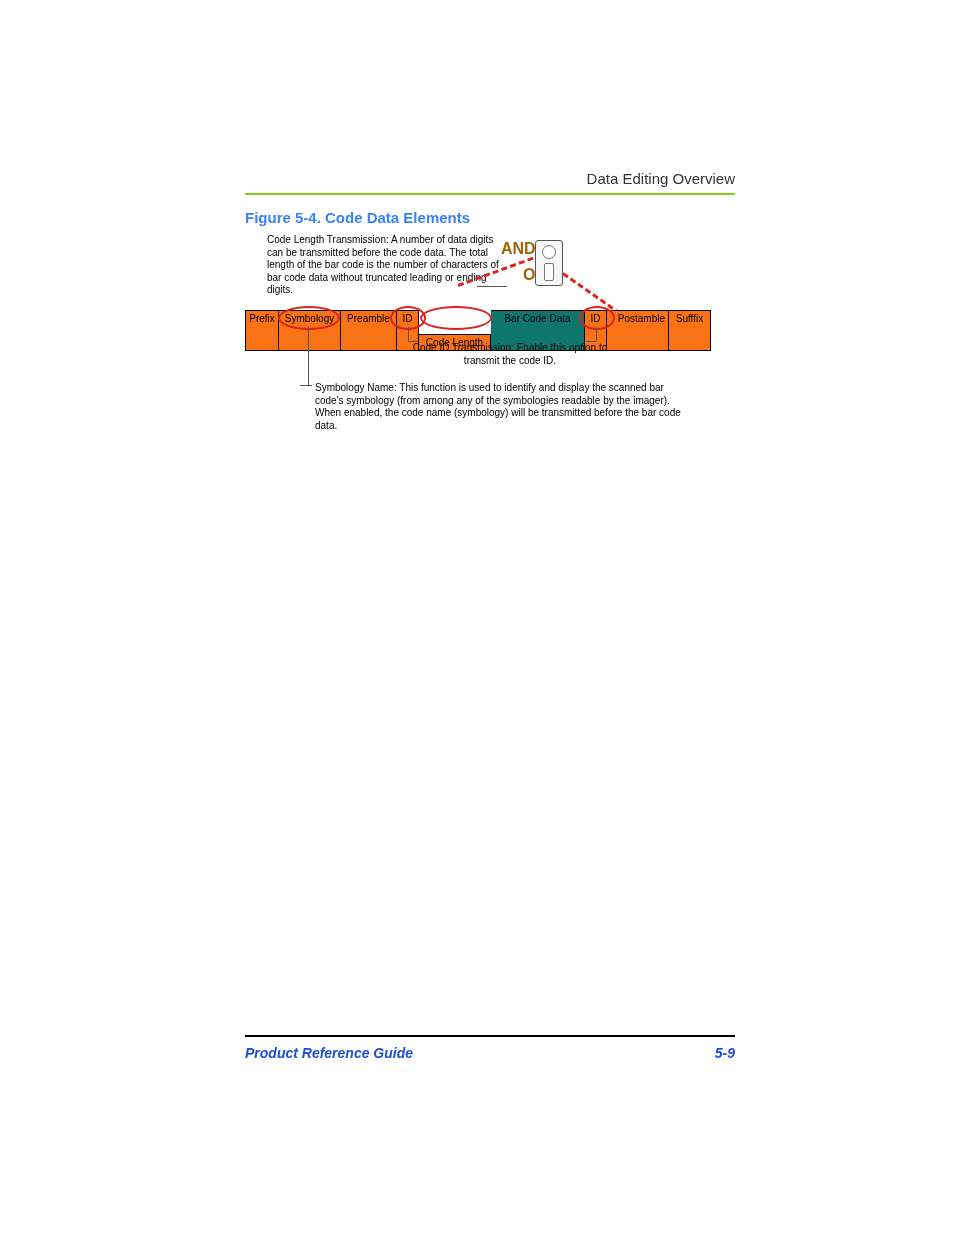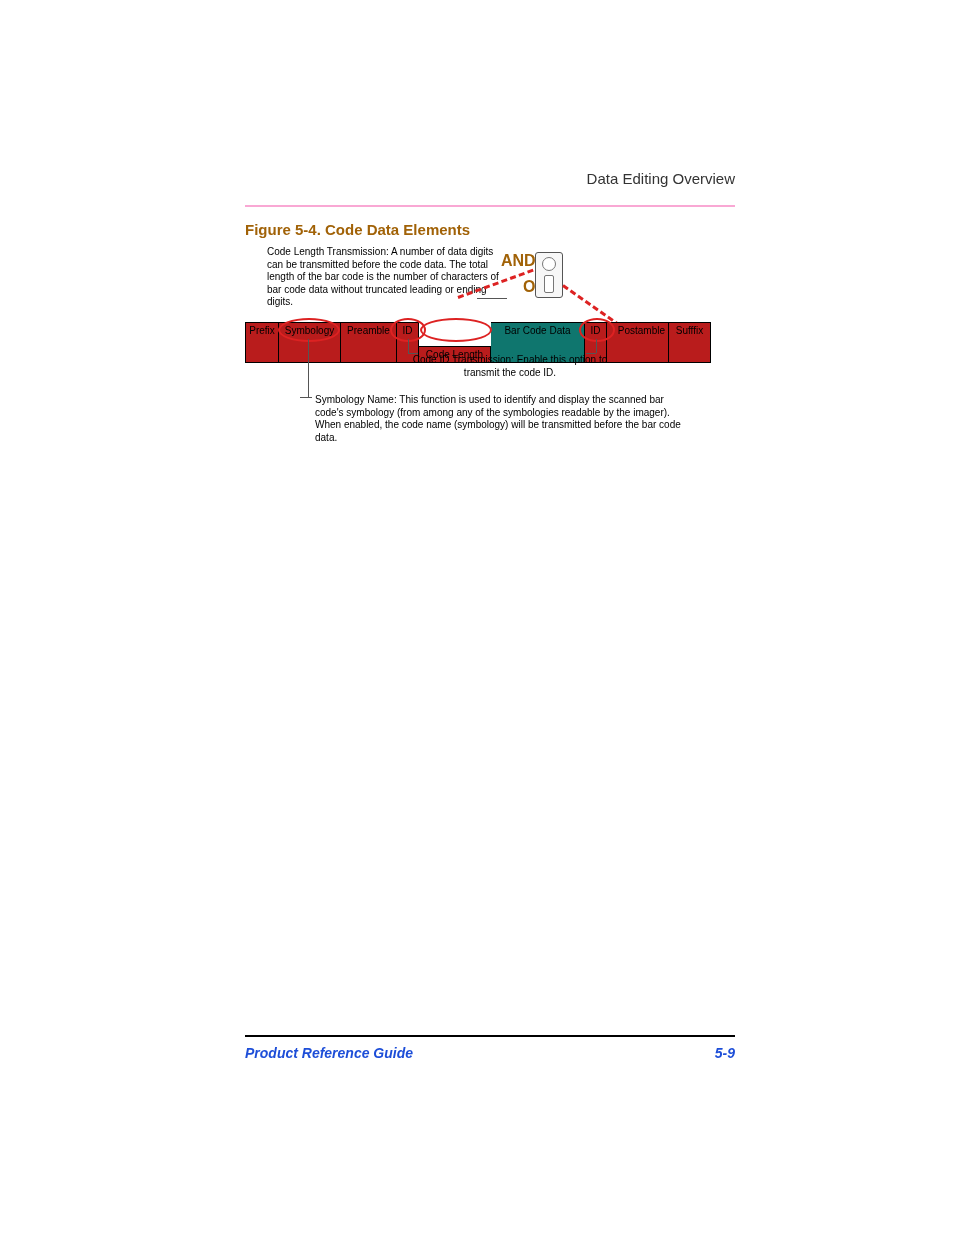--- a/index.html
+++ b/index.html
@@ -15,28 +15,28 @@
     position: absolute;
     left: 245px;
     top: 170px;
     width: 490px;
   }
   .running-head {
     text-align: right;
     font-size: 15px;
     font-family: Verdana, sans-serif;
     color: #333;
-    padding-bottom: 18px;
-    border-bottom: 2px solid #f9a8d4;
+    padding-bottom: 6px;
+    border-bottom: 2px solid #84cc16;
     margin-bottom: 14px;
   }
   .fig-title {
     font-weight: bold;
     font-size: 15px;
-    color: #a16207;
+    color: #3b82f6;
     margin-bottom: 8px;
   }
   .diagram {
     position: relative;
     height: 210px;
     font-family: Arial, sans-serif;
   }
   .callout-top {
     position: absolute;
     top: 0;
@@ -87,21 +87,21 @@
     left: 0;
     display: flex;
     width: 100%;
   }
   .seg {
     border: 1px solid #000;
     font-size: 10px;
     text-align: center;
     padding: 2px 3px;
     white-space: nowrap;
-    background: #b91c1c;
+    background: #f97316;
   }
   .seg + .seg { border-left: none; }
   .seg.bar {
     background: #0f766e;
   }
   .red-ring {
     position: absolute;
     border: 2px solid #d22;
     border-radius: 50%;
     pointer-events: none;

